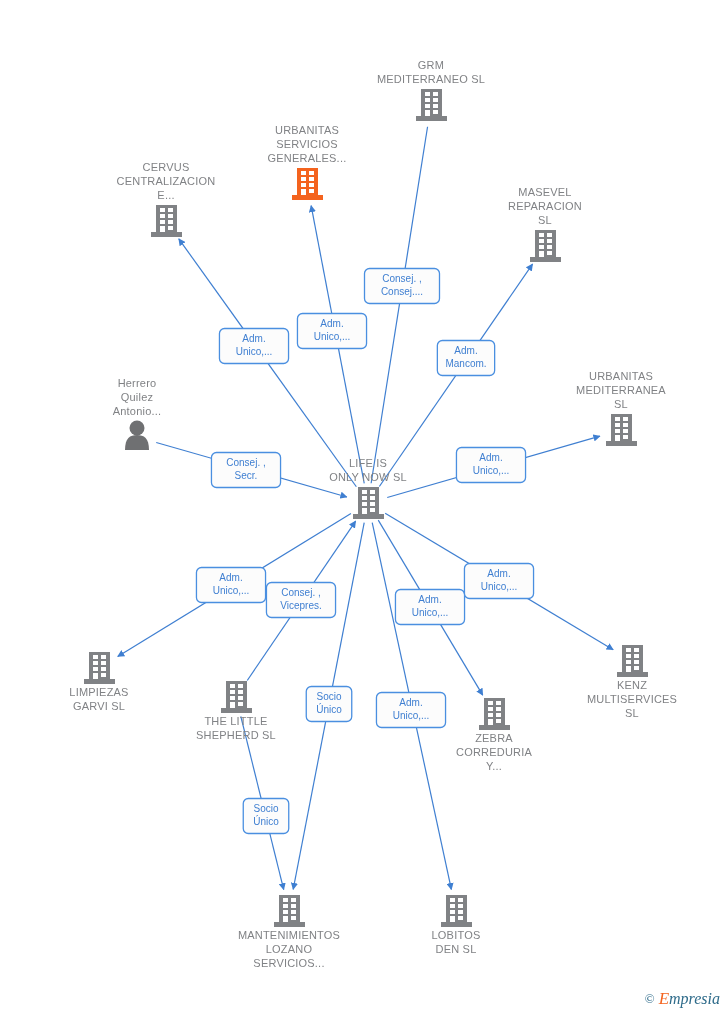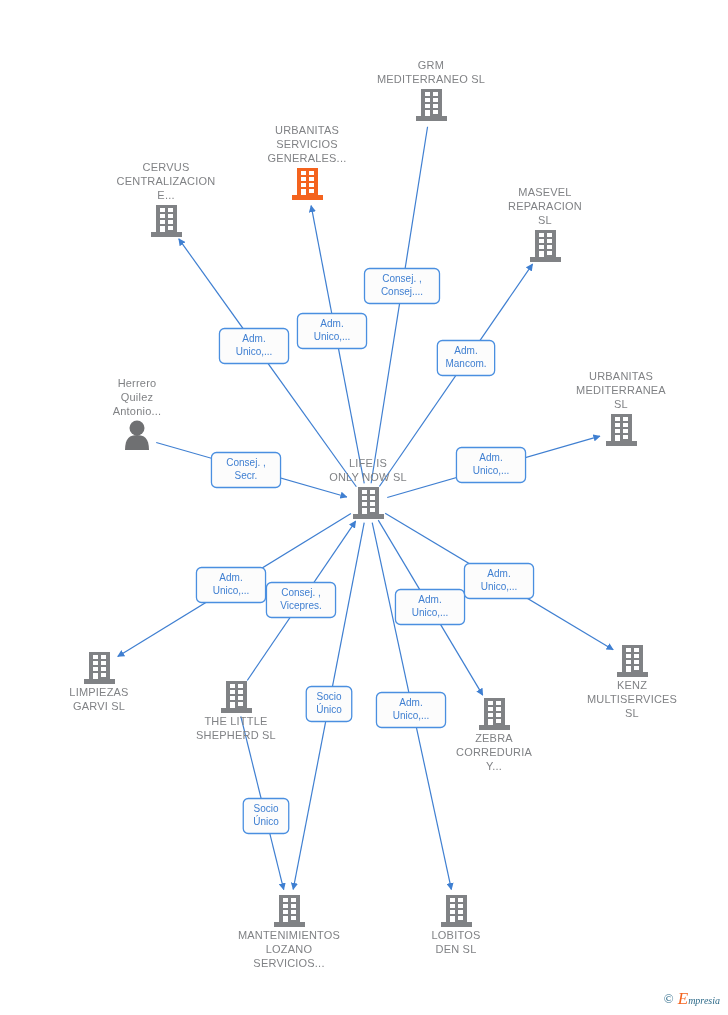--- a/index.html
+++ b/index.html
@@ -16,21 +16,21 @@
   .edge-label-box{fill:#fcfcfc;stroke:#4a8fe0;stroke-width:1.3px;}
   .edge-label-text{
     fill:#3f7fd1;font-size:10px;font-family:"Liberation Sans","DejaVu Sans",sans-serif;
     text-anchor:middle;
   }
   .watermark{
     position:absolute;right:8px;bottom:6px;display:flex;align-items:center;gap:4px;
   }
   .wm-c{color:#2e6b8a;font-size:13px;font-family:"Liberation Serif","DejaVu Serif",serif;}
   .wm-e{color:#f4631e;font-size:17px;font-style:italic;font-family:"Liberation Serif","DejaVu Serif",serif;}
-  .wm-rest{color:#2e6b8a;font-size:10px;font-style:italic;font-family:"Liberation Serif","DejaVu Serif",serif;}
+  .wm-rest{color:#2e6b8a;font-size:16px;font-style:italic;font-family:"Liberation Serif","DejaVu Serif",serif;}
 </style>
 </head>
 <body>
 
 <svg id="graph" viewBox="0 0 728 1015" xmlns="http://www.w3.org/2000/svg">
   <defs>
     <marker id="arrow" viewBox="0 0 10 10" refX="9" refY="5" markerWidth="6" markerHeight="6" orient="auto-start-reverse">
       <path d="M 0 0 L 10 5 L 0 10 z" fill="#3f7fd1"></path>
     </marker>
     <g id="bldIcon">

